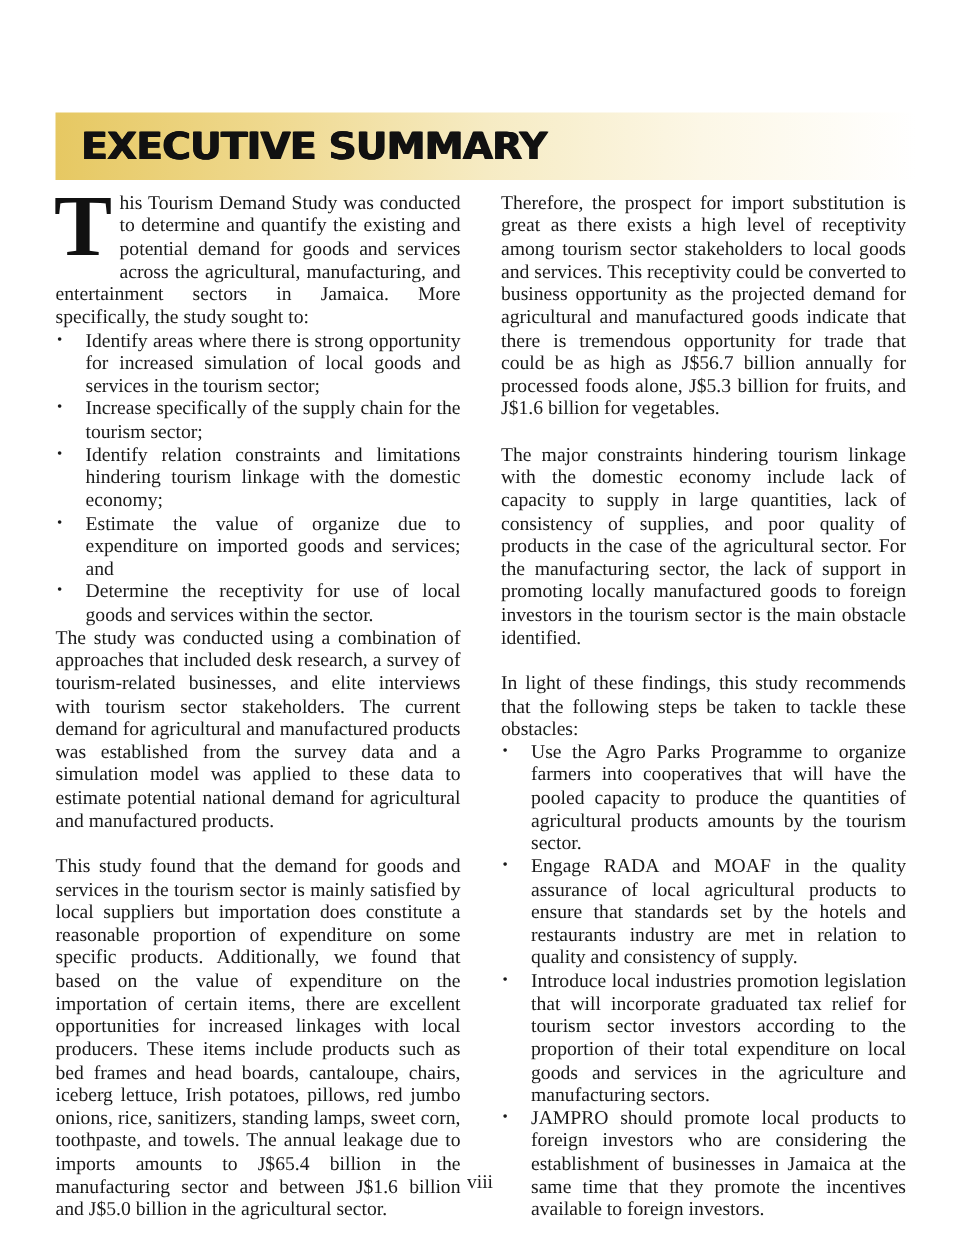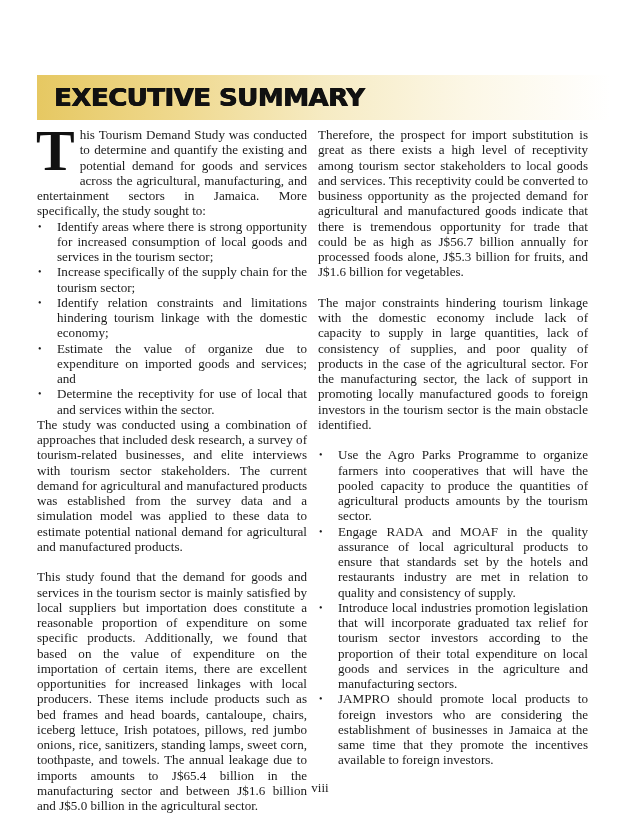--- a/index.html
+++ b/index.html
@@ -40,21 +40,21 @@
     }
     .col {
       position: absolute;
       top: 127px;
       width: 270px;
       font-size: 13.1px;
       line-height: 15.25px;
       text-align: justify;
     }
     .col-left { left: 37px; }
-    .col-right { left: 318px; }
+    .col-right { left: 334px; }
     p {
       margin: 0;
     }
     .para-gap { height: 15.25px; }
     .dropcap {
       float: left;
       font-family: "Liberation Serif", serif;
       font-weight: bold;
       font-size: 58px;
       line-height: 44px;
@@ -93,36 +93,37 @@
 
 <div class="header-bar">
   <div class="header-title">EXECUTIVE SUMMARY</div>
 </div>
 
 <div class="col col-left">
   <p>
     <span class="dropcap">T</span><span>his Tourism Demand Study was conducted to determine and quantify the existing and potential demand for goods and services across the agricultural, manufacturing, and entertainment sectors in Jamaica. More specifically, the study sought to:</span>
   </p>
   <ul class="bullets">
-    <li><span class="bullet">•</span><span>Identify areas where there is strong opportunity for increased consumption of local goods and services in the tourism sector;</span></li>
+    <li><span class="bullet">•</span><span>Identify areas where there is strong opportunity for increased simulation of local goods and services in the tourism sector;</span></li>
     <li><span class="bullet">•</span><span>Increase specifically of the supply chain for the tourism sector;</span></li>
     <li><span class="bullet">•</span><span>Identify relation constraints and limitations hindering tourism linkage with the domestic economy;</span></li>
     <li><span class="bullet">•</span><span>Estimate the value of organize due to expenditure on imported goods and services; and</span></li>
-    <li><span class="bullet">•</span><span>Determine the receptivity for use of local that and services within the sector.</span></li>
+    <li><span class="bullet">•</span><span>Determine the receptivity for use of local goods and services within the sector.</span></li>
   </ul>
   <p>The study was conducted using a combination of approaches that included desk research, a survey of tourism-related businesses, and elite interviews with tourism sector stakeholders. The current demand for agricultural and manufactured products was established from the survey data and a simulation model was applied to these data to estimate potential national demand for agricultural and manufactured products.</p>
   <div class="para-gap"></div>
   <p>This study found that the demand for goods and services in the tourism sector is mainly satisfied by local suppliers but importation does constitute a reasonable proportion of expenditure on some specific products. Additionally, we found that based on the value of expenditure on the importation of certain items, there are excellent opportunities for increased linkages with local producers. These items include products such as bed frames and head boards, cantaloupe, chairs, iceberg lettuce, Irish potatoes, pillows, red jumbo onions, rice, sanitizers, standing lamps, sweet corn, toothpaste, and towels. The annual leakage due to imports amounts to J$65.4 billion in the manufacturing sector and between J$1.6 billion and J$5.0 billion in the agricultural sector.</p>
 </div>
 
 <div class="col col-right">
   <p>Therefore, the prospect for import substitution is great as there exists a high level of receptivity among tourism sector stakeholders to local goods and services. This receptivity could be converted to business opportunity as the projected demand for agricultural and manufactured goods indicate that there is tremendous opportunity for trade that could be as high as J$56.7 billion annually for processed foods alone, J$5.3 billion for fruits, and J$1.6 billion for vegetables.</p>
   <div class="para-gap"></div>
   <p>The major constraints hindering tourism linkage with the domestic economy include lack of capacity to supply in large quantities, lack of consistency of supplies, and poor quality of products in the case of the agricultural sector. For the manufacturing sector, the lack of support in promoting locally manufactured goods to foreign investors in the tourism sector is the main obstacle identified.</p>
   <div class="para-gap"></div>
+  <p>In light of these findings, this study recommends that the following steps be taken to tackle these obstacles:</p>
   <ul class="bullets">
     <li><span class="bullet">•</span><span>Use the Agro Parks Programme to organize farmers into cooperatives that will have the pooled capacity to produce the quantities of agricultural products amounts by the tourism sector.</span></li>
     <li><span class="bullet">•</span><span>Engage RADA and MOAF in the quality assurance of local agricultural products to ensure that standards set by the hotels and restaurants industry are met in relation to quality and consistency of supply.</span></li>
     <li><span class="bullet">•</span><span>Introduce local industries promotion legislation that will incorporate graduated tax relief for tourism sector investors according to the proportion of their total expenditure on local goods and services in the agriculture and manufacturing sectors.</span></li>
     <li><span class="bullet">•</span><span>JAMPRO should promote local products to foreign investors who are considering the establishment of businesses in Jamaica at the same time that they promote the incentives available to foreign investors.</span></li>
   </ul>
 </div>
 
 <div class="page-number">viii</div>
 

